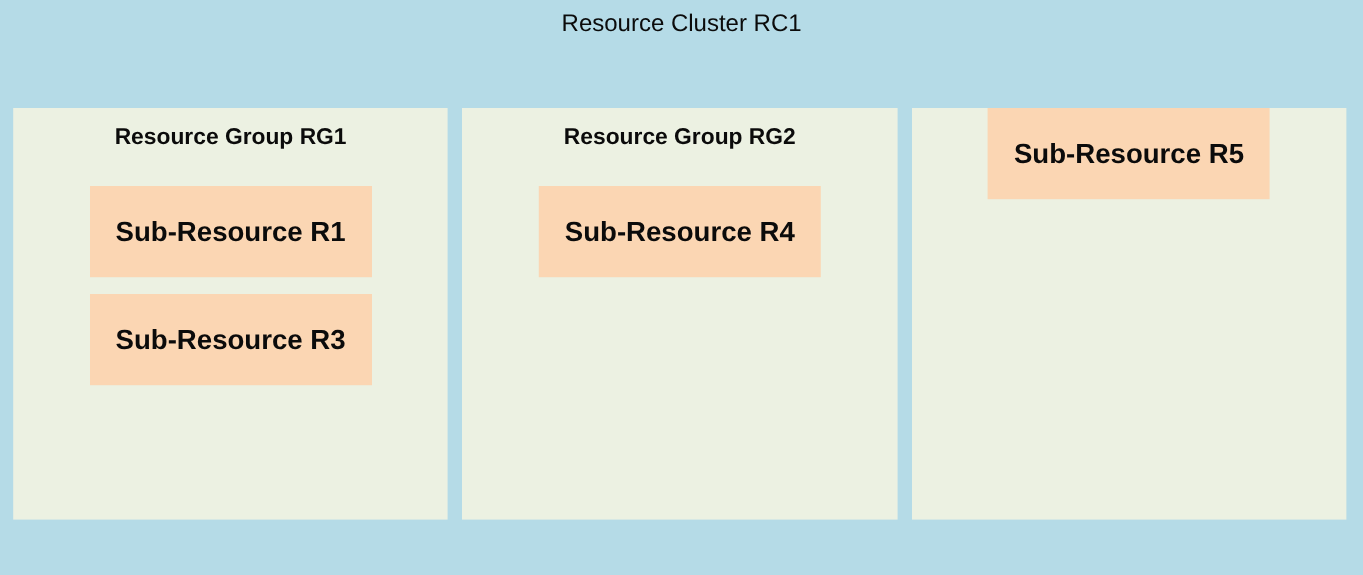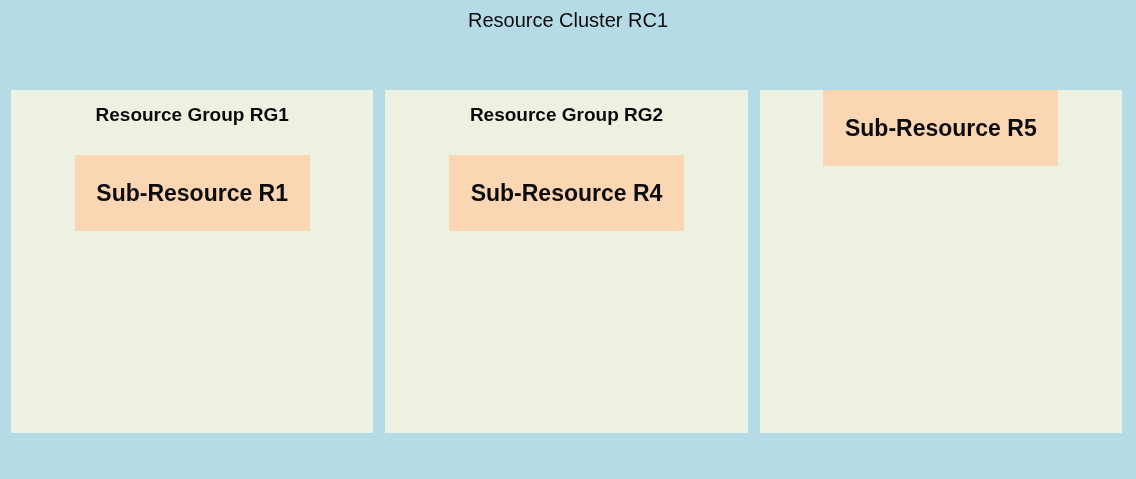--- a/index.html
+++ b/index.html
@@ -62,20 +62,21 @@
 </style>
 </head>
 <body>
 
 <div class="cluster-title">Resource Cluster RC1</div>
 
 <div class="groups-row">
     <div class="group">
       <div class="group-title">Resource Group RG1</div>
       <div class="sub-resource">Sub-Resource R1</div>
+      <div class="sub-resource">Sub-Resource R3</div>
     </div>
     <div class="group">
       <div class="group-title">Resource Group RG2</div>
       <div class="sub-resource">Sub-Resource R4</div>
     </div>
     <div class="group">
       <div class="sub-resource">Sub-Resource R5</div>
     </div>
   </div>
 

